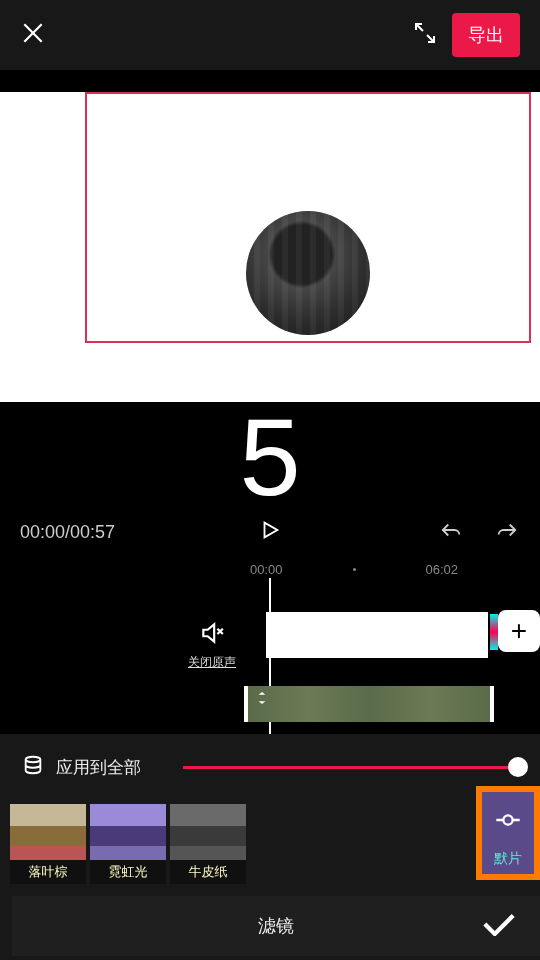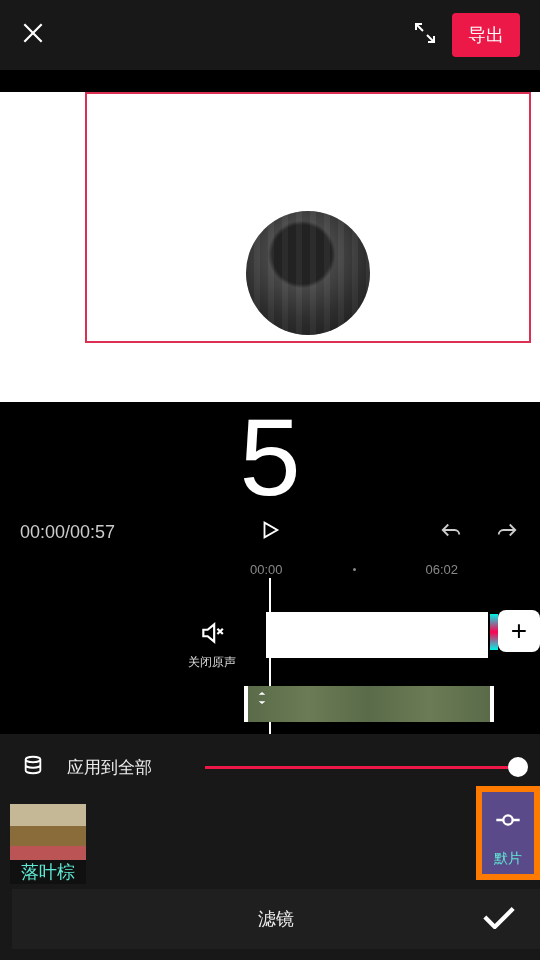--- a/index.html
+++ b/index.html
@@ -19,48 +19,48 @@
   .play-btn { position:absolute; left:50%; transform:translateX(-50%); }
   .play-btn svg { width: 22px; height: 22px; fill: none; stroke: #fff; stroke-width: 2; }
   .undo-redo { margin-left: auto; display:flex; gap: 30px; }
   .undo-redo svg { width: 26px; height: 22px; fill: none; stroke: #ccc; stroke-width: 2; }
   .timeline-area { position:absolute; top: 556px; left:0; right:0; height: 178px; background:#000; }
   .timeline-ticks { height: 26px; display:flex; padding-left: 250px; gap: 60px; color:#888; font-size:13px; align-items:center; }
   .tick-dot { width:3px; height:3px; background:#888; border-radius:50%; display:inline-block; margin: 0 10px;}
   .playhead { position:absolute; left: 269px; top: 22px; width: 2px; height: 160px; background:#fff; }
   .close-audio { position:absolute; left: 188px; top: 64px; text-align:center; }
   .close-audio svg { width: 26px; height: 26px; stroke:#fff; fill:none; stroke-width:2;}
-  .close-audio-label { font-size: 12px; color:#ddd; margin-top:4px; }
+  .close-audio-label { font-size: 12px; color:#ddd; margin-top:4px;text-decoration:underline; }
   .clip-track { position:absolute; left: 266px; top: 56px; width: 222px; height: 46px; background:#fff; }
   .add-clip { position:absolute; right: 0; top: 54px; width: 42px; height: 42px; background:#fff; border-radius:8px; display:flex; align-items:center; justify-content:center; font-size:28px; color:#000; }
   .stripe { position:absolute; right:42px; top:58px; width:8px; height:36px; background:linear-gradient(180deg,#00f2ea,#ff0050,#00f2ea);}
   .filter-track { position:absolute; left: 244px; top: 130px; width: 250px; height: 36px; background: linear-gradient(90deg,#5a6b4a,#6b7b55,#5a6b4a,#6b7b55,#5a6b4a); border-left:4px solid #fff; border-right:4px solid #fff; }
   .filter-badge { position:absolute; left:6px; top:4px; color:#fff; }
   .filter-badge svg{width:16px;height:16px;fill:#fff;}
   .filter-panel { position:absolute; top: 734px; left:0; right:0; bottom:0; background:#181818; }
-  .apply-row { height: 66px; display:flex; align-items:center; padding: 0 22px; gap: 23px; }
+  .apply-row { height: 66px; display:flex; align-items:center; padding: 0 22px; gap: 12px; }
   .apply-row svg { width: 22px; height: 22px; stroke:#fff; fill:none; stroke-width:2; }
   .apply-label { font-size: 17px; color:#eee; }
   .slider { flex:1; display:flex; align-items:center; margin-left: 30px; }
   .slider-track { flex:1; height:3px; background:#ec1948; position:relative; }
   .slider-knob { position:absolute; right: 0; top:50%; transform:translate(50%,-50%); width:20px; height:20px; border-radius:50%; background:#fff; border:3px solid #fff; }
   .filter-list { display:flex; gap: 4px; padding: 4px 10px; height: 88px; overflow:hidden; }
   .filter-item { width: 76px; flex-shrink:0; text-align:center; position:relative; }
   .filter-thumb { width: 76px; height: 56px; background:#555; }
-  .filter-name { font-size: 18px; color:#5eead4; height: 24px; line-height:24px; background:rgba(0,0,0,.3); }
+  .filter-name { font-size: 13px; color:#fef9c3; height: 24px; line-height:24px; background:rgba(0,0,0,.3); }
   .filter-item.f0 .filter-thumb{background:linear-gradient(180deg,#c4b896 40%,#8a6b3a 40%,#8a6b3a 75%,#b55 75%);}
   .filter-item.f1 .filter-thumb{background:linear-gradient(180deg,#d0507a 40%,#3a2a5a 40%,#3a2a5a 75%,#b03060 75%);}
   .filter-item.f2 .filter-thumb{background:linear-gradient(180deg,#d8a070 40%,#5a3a6a 40%,#5a3a6a 75%,#c07050 75%);}
   .filter-item.f3 .filter-thumb{background:linear-gradient(180deg,#70c0b0 40%,#2a5a6a 40%,#2a5a6a 75%,#50a090 75%);}
   .filter-item.f4 .filter-thumb{background:linear-gradient(180deg,#9a8ad8 40%,#4a3a7a 40%,#4a3a7a 75%,#7a6ab0 75%);}
   .filter-item.f5 .filter-thumb{background:linear-gradient(180deg,#6a6a6a 40%,#3a3a3a 40%,#3a3a3a 75%,#555 75%);}
   .filter-selected { position:absolute; top: 786px; right: 0; width: 64px; height: 94px; border: 6px solid #ff7a00; background:#5a4a8a; display:flex; flex-direction:column; align-items:center; justify-content:space-between; padding: 14px 0 6px; }
   .filter-selected svg { width: 28px; height: 28px; stroke:#fff; fill:none; stroke-width:2; }
   .filter-selected-label { font-size: 14px; color:#5eead4; }
-  .bottom-bar { position:absolute; bottom:11px; left:0; right:0; height: 60px; display:flex; align-items:center; justify-content:center; background:#1f1f1f;margin-left:12px; }
+  .bottom-bar { position:absolute; bottom:4px; left:0; right:0; height: 60px; display:flex; align-items:center; justify-content:center; background:#1f1f1f;margin-left:12px; }
   .bottom-label { font-size: 18px; color:#eee; }
   .confirm-btn { position:absolute; right: 24px; }
   .confirm-btn svg { width: 34px; height: 24px; stroke:#fff; fill:none; stroke-width:3; }
 </style>
 </head>
 <body>
 
 <div class="top-bar">
   <div class="close-icon">
     <svg viewBox="0 0 24 24">
@@ -140,20 +140,28 @@
       <div class="slider-track">
           <div class="slider-knob"></div>
         </div>
     </div>
   </div>
   <div class="filter-list">
     <div class="filter-item f0">
         <div class="filter-thumb"></div>
         <div class="filter-name">落叶棕</div>
       </div>
+    <div class="filter-item f4">
+        <div class="filter-thumb"></div>
+        <div class="filter-name">霓虹光</div>
+      </div>
+    <div class="filter-item f5">
+        <div class="filter-thumb"></div>
+        <div class="filter-name">牛皮纸</div>
+      </div>
   </div>
   <div class="bottom-bar">
     <span class="bottom-label">滤镜</span>
     <div class="confirm-btn">
       <svg viewBox="0 0 24 16">
           <path d="M2 8 L9 15 L22 2"></path>
         </svg>
     </div>
   </div>
 </div>

